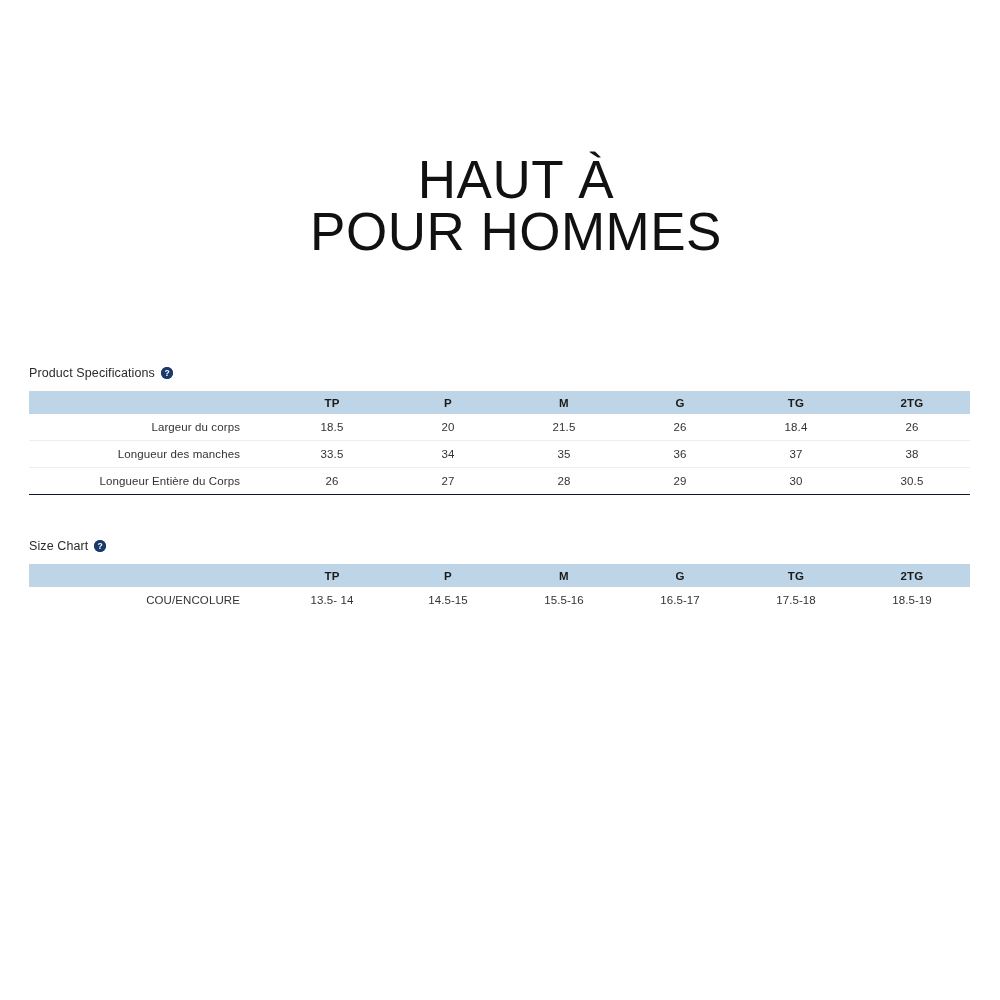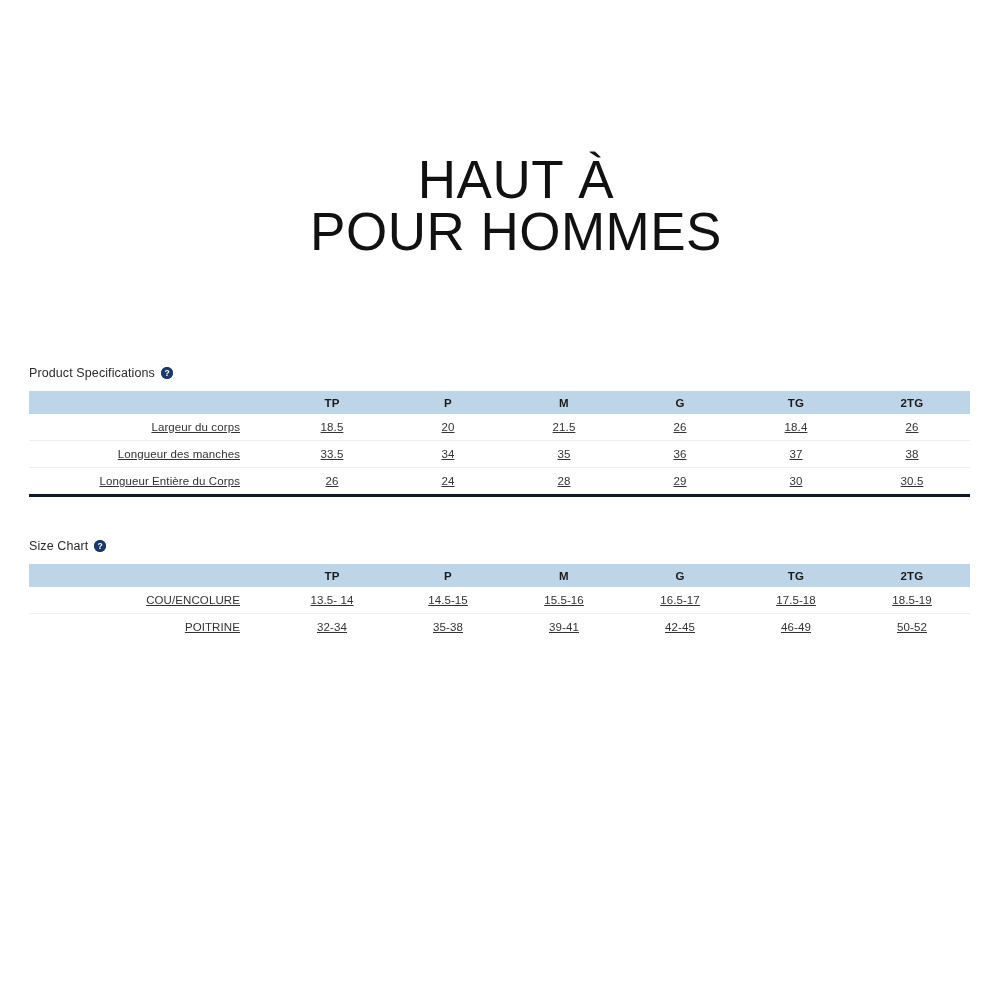--- a/index.html
+++ b/index.html
@@ -99,24 +99,23 @@
     text-align: left;
   }
   table.size-table tbody td {
     height: 26px;
     font-size: 11.5px;
     font-weight: 400;
     color: #333333;
     text-align: center;
     border-bottom: 1px solid #eceef0;
     letter-spacing: 0.1px;
-    text-decoration: underline;
   }
   table.size-table tbody tr:last-child td {
-    border-bottom: 3px solid #0f172a;
+    border-bottom: 1px solid #0f172a;
   }
   table.size-table tbody td.row-label {
     text-align: right;
     padding-right: 34px;
     color: #333333;
   }
   .section-size table.size-table tbody tr:last-child td {
     border-bottom: none;
   }
 
@@ -179,21 +178,21 @@
         <td>33.5</td>
         <td>34</td>
         <td>35</td>
         <td>36</td>
         <td>37</td>
         <td>38</td>
       </tr>
       <tr>
         <td class="row-label">Longueur Entière du Corps</td>
         <td>26</td>
-        <td>24</td>
+        <td>27</td>
         <td>28</td>
         <td>29</td>
         <td>30</td>
         <td>30.5</td>
       </tr>
     </tbody>
   </table>
 </div>
 
 <div class="section section-size">
@@ -231,24 +230,15 @@
     <tbody>
       <tr>
         <td class="row-label">COU/ENCOLURE</td>
         <td>13.5- 14</td>
         <td>14.5-15</td>
         <td>15.5-16</td>
         <td>16.5-17</td>
         <td>17.5-18</td>
         <td>18.5-19</td>
       </tr>
-      <tr>
-        <td class="row-label">POITRINE</td>
-        <td>32-34</td>
-        <td>35-38</td>
-        <td>39-41</td>
-        <td>42-45</td>
-        <td>46-49</td>
-        <td>50-52</td>
-      </tr>
     </tbody>
   </table>
 </div>
 
 </body></html>

